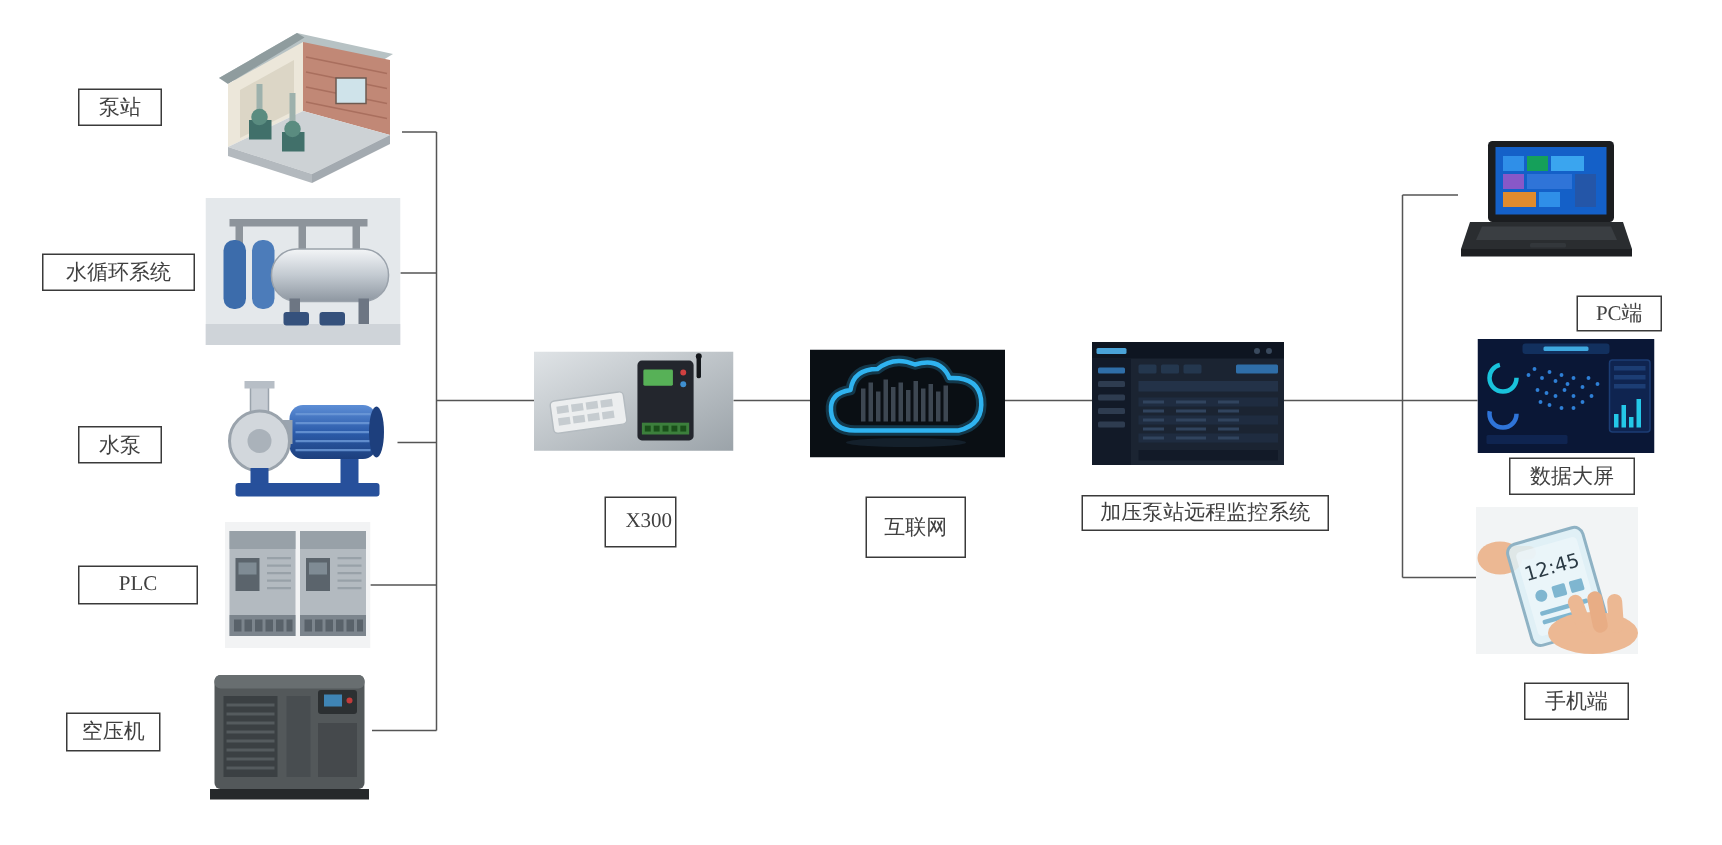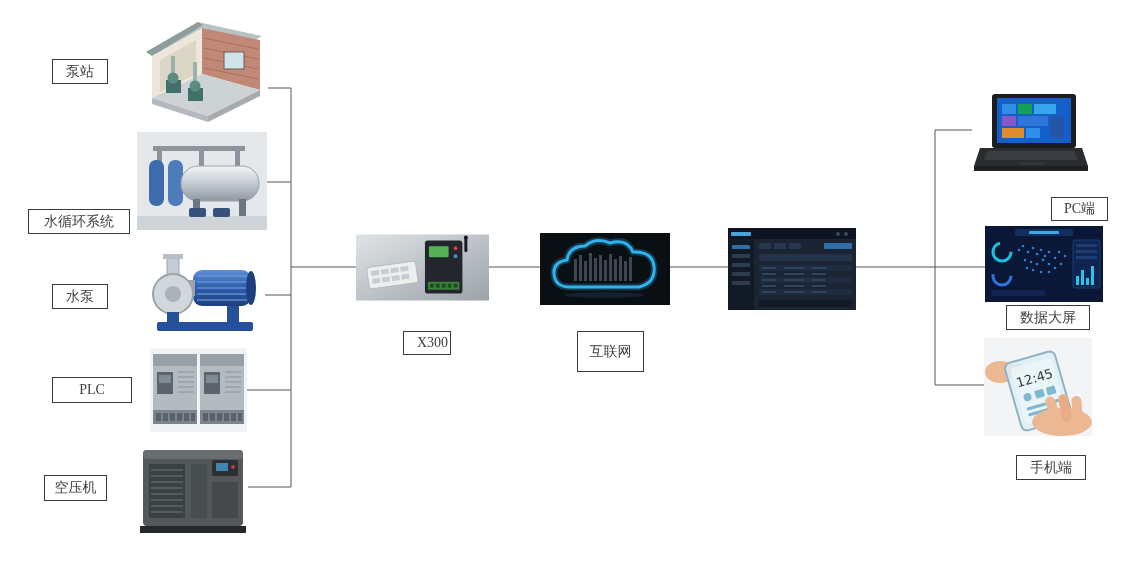--- a/index.html
+++ b/index.html
@@ -33,21 +33,21 @@
       <line x1="670" y1="267" x2="728" y2="267"></line>
       <line x1="856" y1="267" x2="935" y2="267"></line>
       <line x1="935" y1="130" x2="935" y2="385"></line>
       <line x1="935" y1="130" x2="972" y2="130"></line>
       <line x1="935" y1="267" x2="985" y2="267"></line>
       <line x1="935" y1="385" x2="984" y2="385"></line>
     </g>
   </svg>
 
   <div class="label" style="left:52px; top:59px; width:56px; height:25px;">泵站</div>
-  <div class="label" style="left:28px; top:169px; width:102px; height:25px;margin-top:40px;">水循环系统</div>
+  <div class="label" style="left:28px; top:169px; width:102px; height:25px;">水循环系统</div>
   <div class="label" style="left:52px; top:284px; width:56px; height:25px;">水泵</div>
   <div class="label" style="left:52px; top:377px; width:80px; height:26px;">PLC</div>
   <div class="label" style="left:44px; top:475px; width:63px; height:26px;">空压机</div>
 
   <div class="img" style="left:140px; top:16px; width:128px; height:106px;">
     <svg viewBox="0 0 128 106">
       <polygon points="6,36 58,6 122,20 76,48" fill="#b7c2c4"></polygon>
       <polygon points="6,36 58,6 63,9 12,40" fill="#8f9c9e"></polygon>
       <polygon points="12,40 62,12 62,58 12,82" fill="#ece7da"></polygon>
       <polygon points="20,44 56,24 56,58 20,76" fill="#dcd6c6"></polygon>
@@ -230,21 +230,21 @@
       <rect x="73" y="48" width="32" height="8" fill="#3c7f3c"></rect>
       <g fill="#1a4f1a">
         <rect x="75" y="50" width="4" height="4"></rect>
           <rect x="81" y="50" width="4" height="4"></rect>
         <rect x="87" y="50" width="4" height="4"></rect>
           <rect x="93" y="50" width="4" height="4"></rect>
         <rect x="99" y="50" width="4" height="4"></rect>
       </g>
     </svg>
   </div>
-  <div class="label" style="left:403px; top:331px; width:48px; height:24px;padding-left:15px;">X300</div>
+  <div class="label" style="left:403px; top:331px; width:48px; height:34px;padding-left:15px;">X300</div>
 
   <div class="img" style="left:540px; top:233px; width:130px; height:72px;">
     <svg viewBox="0 0 130 72">
       <rect width="130" height="72" fill="#0a0f14"></rect>
       <g fill="#3d4752">
         <rect x="34" y="26" width="3" height="22"></rect>
           <rect x="39" y="22" width="3" height="26"></rect>
         <rect x="44" y="28" width="3" height="20"></rect>
           <rect x="49" y="20" width="3" height="28"></rect>
         <rect x="54" y="25" width="3" height="23"></rect>
@@ -303,20 +303,21 @@
         <rect x="34" y="57" width="14" height="2"></rect>
           <rect x="56" y="57" width="20" height="2"></rect>
           <rect x="84" y="57" width="14" height="2"></rect>
         <rect x="34" y="63" width="14" height="2"></rect>
           <rect x="56" y="63" width="20" height="2"></rect>
           <rect x="84" y="63" width="14" height="2"></rect>
       </g>
       <rect x="31" y="72" width="93" height="7" fill="#121a28"></rect>
     </svg>
   </div>
+  <div class="label" style="left:721px; top:330px; width:165px; height:24px;">加压泵站远程监控系统</div>
 
   <div class="img" style="left:972px; top:92px; width:118px; height:85px;">
     <svg viewBox="0 0 118 85">
       <rect x="20" y="2" width="84" height="54" rx="3" fill="#1b1d20"></rect>
       <rect x="25" y="6" width="74" height="45" fill="#1460c8"></rect>
       <g>
         <rect x="30" y="12" width="14" height="10" fill="#2f8fe8"></rect>
         <rect x="46" y="12" width="14" height="10" fill="#15a05a"></rect>
         <rect x="62" y="12" width="22" height="10" fill="#3aa5ef"></rect>
         <rect x="30" y="24" width="14" height="10" fill="#8858c8"></rect>

